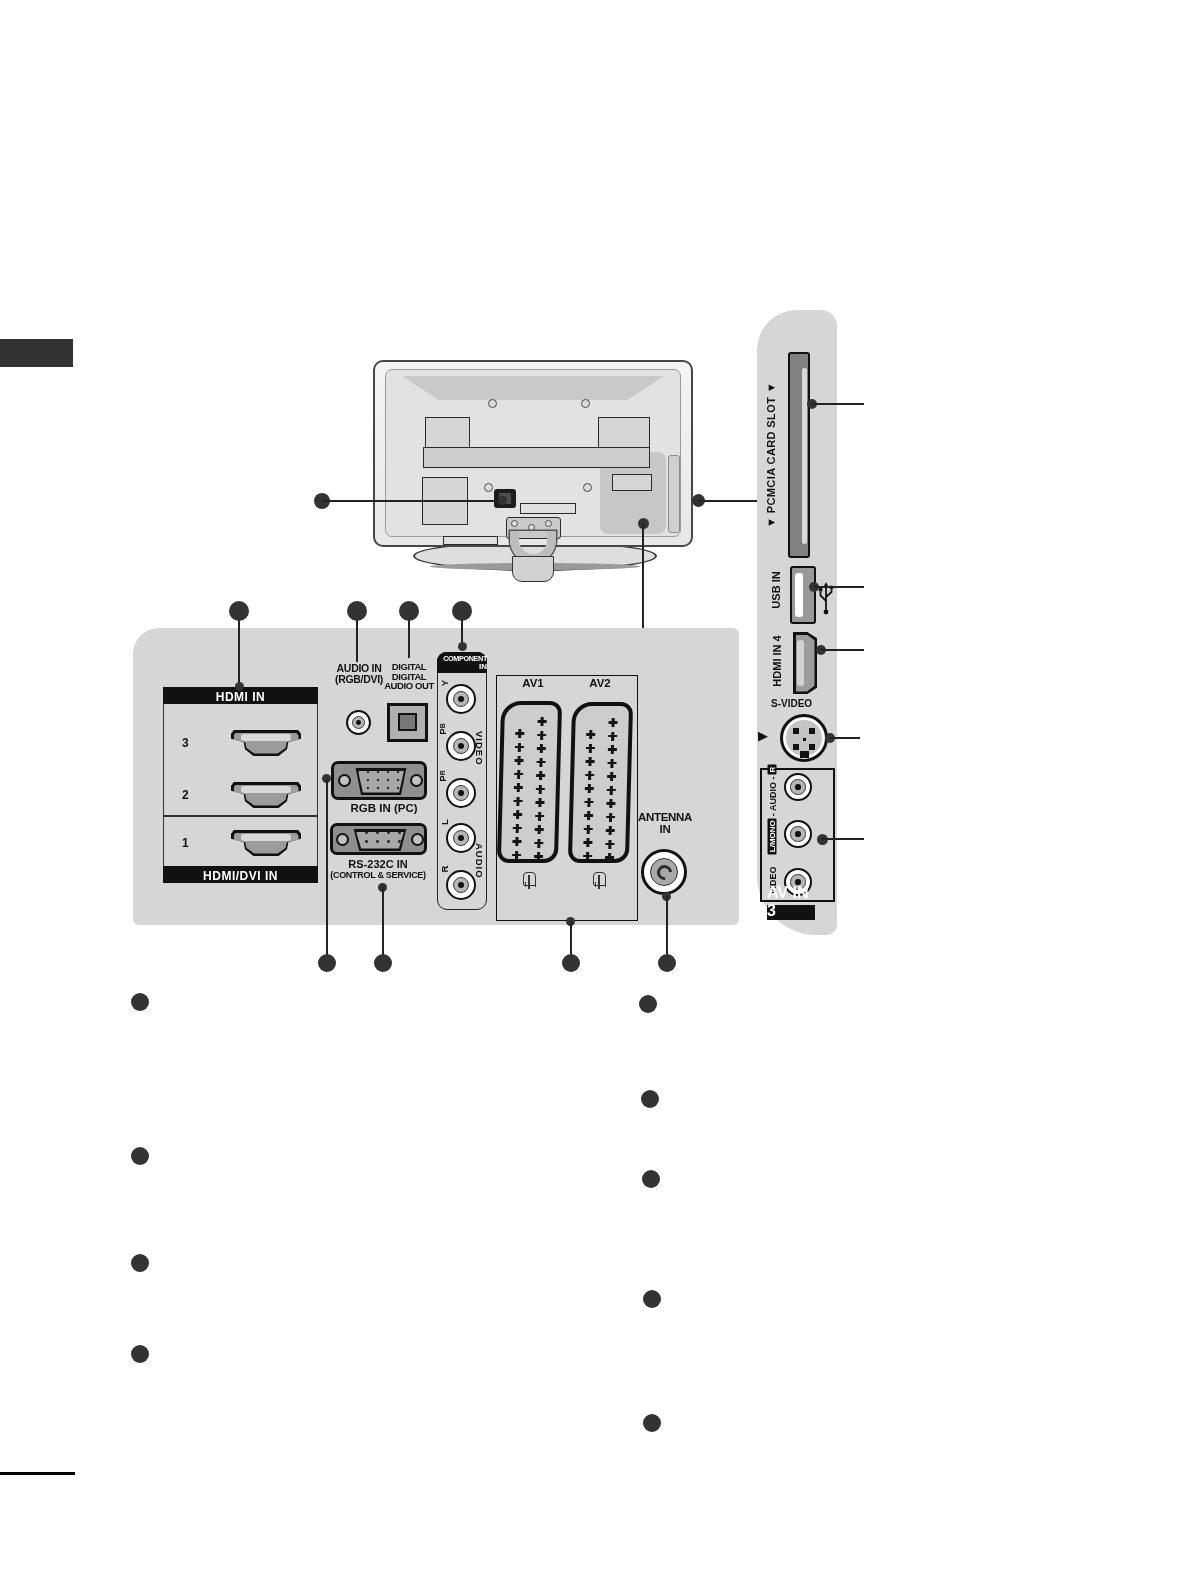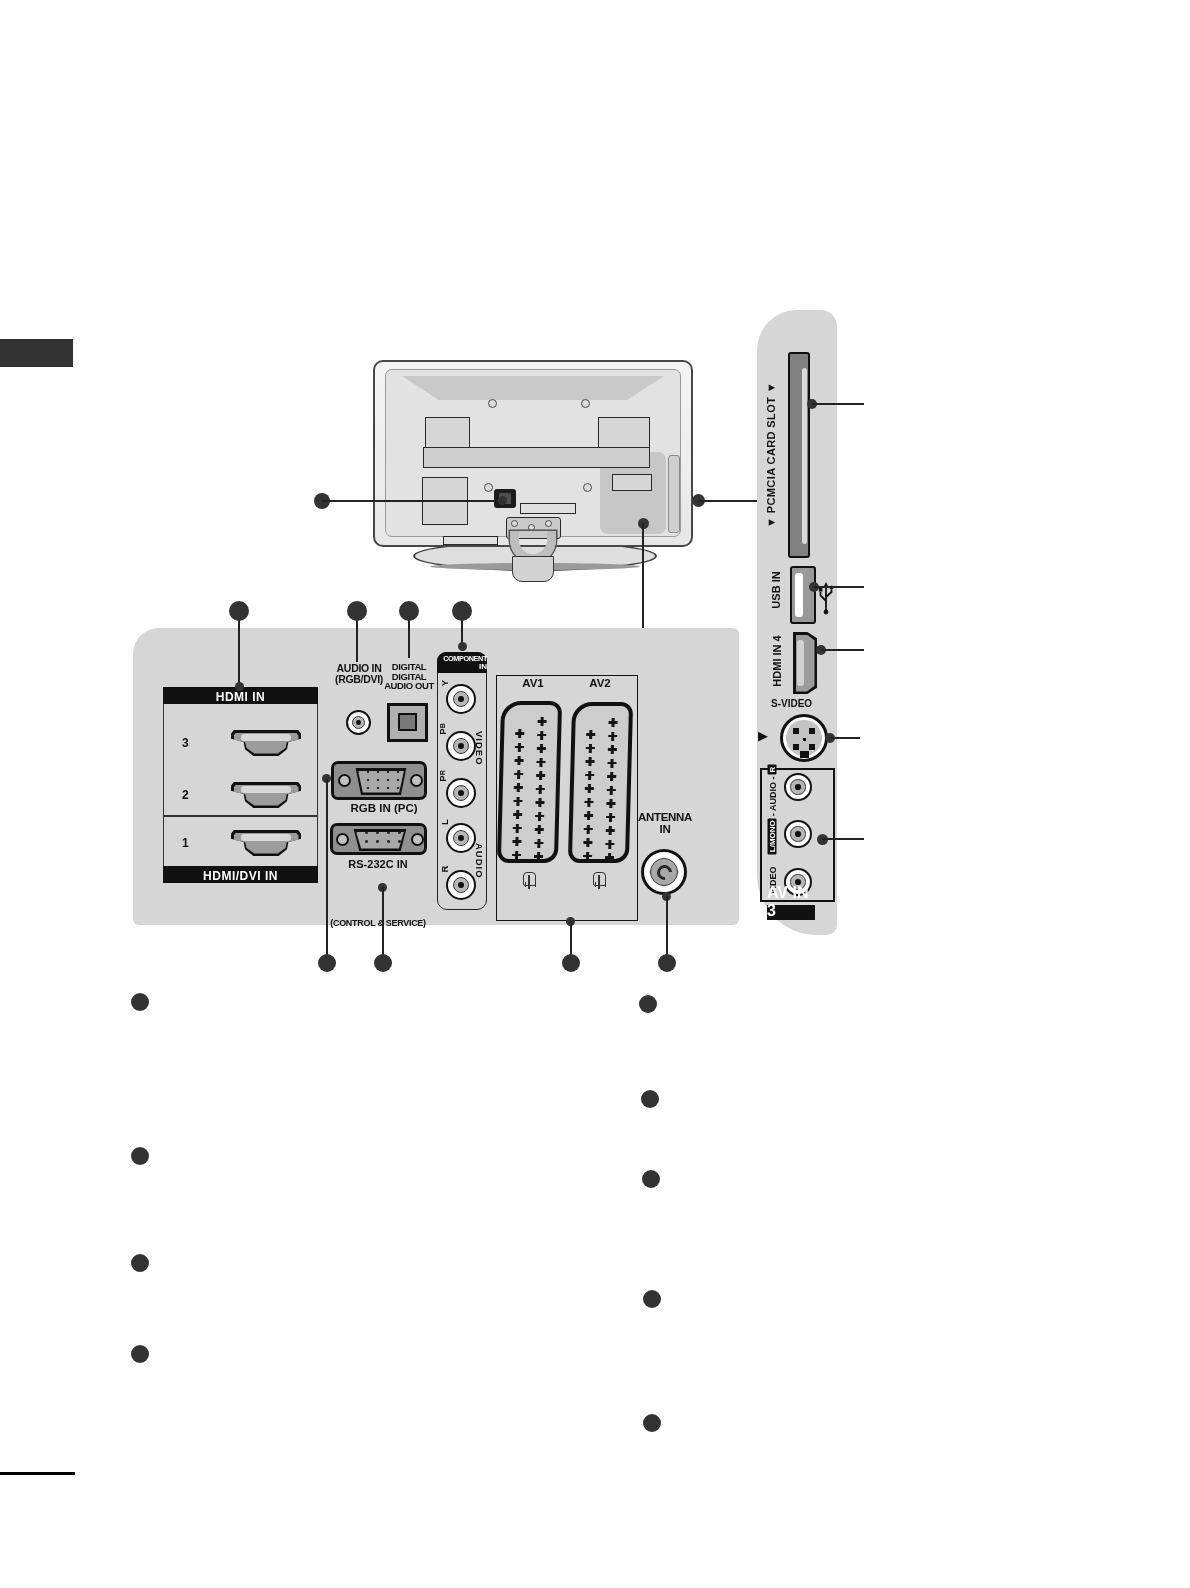--- a/index.html
+++ b/index.html
@@ -236,21 +236,21 @@
 
   <div class="dsub" style="left:330px;top:823px;width:97px;height:32px;">
     <div class="dscrew" style="left:3px;top:7px;"></div>
     <div class="dscrew" style="left:78px;top:7px;"></div>
     <div class="dface" style="left:19px;top:3px;width:56px;height:22px;">
         <div class="fi" style="background-size:11px 9px;"></div>
       </div>
   </div>
   <div class="abs" style="left:318px;top:859px;width:120px;text-align:center;font-weight:bold;">
     <div style="font-size:11px;line-height:11px;">RS-232C IN</div>
-    <div style="font-size:9px;line-height:10px;letter-spacing:-.3px;margin-top:48px;">(CONTROL &amp; SERVICE)</div>
+    <div style="font-size:9px;line-height:10px;letter-spacing:-.3px;">(CONTROL &amp; SERVICE)</div>
   </div>
 
   <div class="abs" style="left:437px;top:652px;width:50px;height:258px;border:1.5px solid #222;border-radius:10px;box-sizing:border-box;"></div>
   <div class="bar" style="position:absolute;left:437px;top:652px;width:50px;height:21px;border-radius:9px 9px 0 0;flex-direction:column;line-height:8px;">
     <span style="font-size:7.3px;letter-spacing:-.4px;">COMPONENT</span>
     <span style="font-size:8px;">IN</span>
   </div>
   <div class="vlabel" style="left:432px;top:677px;width:24px;height:12px;font-size:9.5px;">
     <span>Y</span>
     </div>

